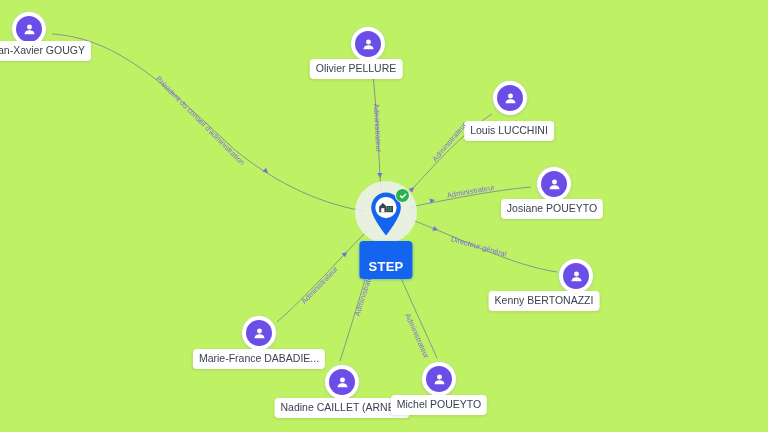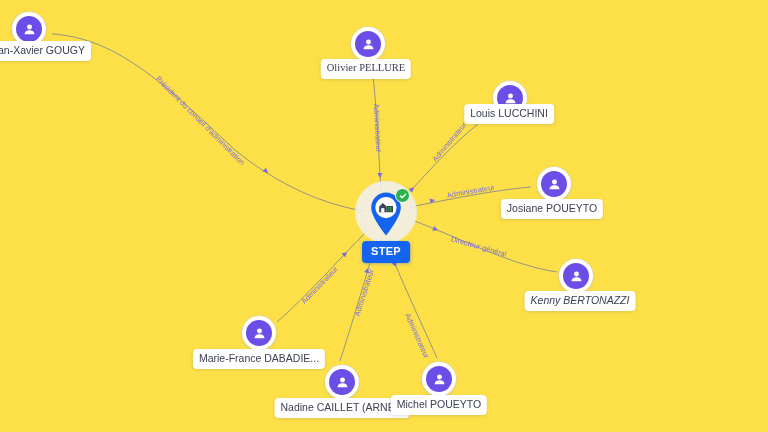--- a/index.html
+++ b/index.html
@@ -10,21 +10,21 @@
     width: 768px;
     height: 432px;
     background: #fafbfd;
     font-family: "Liberation Sans", sans-serif;
     overflow: hidden;
   }
   #graph-canvas {
     position: relative;
     width: 768px;
     height: 432px;
-    background: #fde047;
+    background: #bef264;
   }
   #edge-layer {
     position: absolute;
     left: 0;
     top: 0;
     width: 768px;
     height: 432px;
   }
   
   .person-node {
@@ -127,25 +127,25 @@
     align-items: center;
     justify-content: center;
   }
   .company-label {
     position: absolute;
     left: 50%;
     top: 29px;
     transform: translateX(-50%);
     background: #1464f0;
     color: #ffffff;
-    font-size: 11px;
+    font-size: 13px;
     font-weight: bold;
     letter-spacing: 0.3px;
     line-height: 1;
-    padding: 5px 9px 6px 9px;
+    padding: 19px 9px 6px 9px;
     border-radius: 4px;
     box-shadow: 0 1px 3px rgba(20,100,240,0.35);
     white-space: nowrap;
   }
   
   .edge-label {
     position: absolute;
     white-space: nowrap;
     color: #7b6ce0;
     font-size: 7.5px;
@@ -193,32 +193,32 @@
       <div class="person-node" style="left: 368px; top: 44px;">
         <div class="avatar-ring">
           <div class="avatar-disc">
             <svg viewBox="0 0 20 20" width="15" height="15" xmlns="http://www.w3.org/2000/svg">
               <circle cx="10" cy="6.6" r="3.3" fill="#ffffff"></circle>
               <path d="M3.4 16.4 C3.4 12.6 6.4 10.9 10 10.9 C13.6 10.9 16.6 12.6 16.6 16.4 Z" fill="#ffffff"></path>
             </svg>
           </div>
         </div>
       </div>
-      <div class="node-label" style="left: 366px; top: 59px; font-family: Liberation Serif, serif;">Olivier PELLURE</div>
+      <div class="node-label" style="left: 356px; top: 59px;">Olivier PELLURE</div>
       <div class="person-node" style="left: 510px; top: 98px;">
         <div class="avatar-ring">
           <div class="avatar-disc">
             <svg viewBox="0 0 20 20" width="15" height="15" xmlns="http://www.w3.org/2000/svg">
               <circle cx="10" cy="6.6" r="3.3" fill="#ffffff"></circle>
               <path d="M3.4 16.4 C3.4 12.6 6.4 10.9 10 10.9 C13.6 10.9 16.6 12.6 16.6 16.4 Z" fill="#ffffff"></path>
             </svg>
           </div>
         </div>
       </div>
-      <div class="node-label" style="left: 509px; top: 104px;">Louis LUCCHINI</div>
+      <div class="node-label" style="left: 509px; top: 121px;">Louis LUCCHINI</div>
       <div class="person-node" style="left: 554px; top: 184px;">
         <div class="avatar-ring">
           <div class="avatar-disc">
             <svg viewBox="0 0 20 20" width="15" height="15" xmlns="http://www.w3.org/2000/svg">
               <circle cx="10" cy="6.6" r="3.3" fill="#ffffff"></circle>
               <path d="M3.4 16.4 C3.4 12.6 6.4 10.9 10 10.9 C13.6 10.9 16.6 12.6 16.6 16.4 Z" fill="#ffffff"></path>
             </svg>
           </div>
         </div>
       </div>
@@ -226,21 +226,21 @@
       <div class="person-node" style="left: 576px; top: 276px;">
         <div class="avatar-ring">
           <div class="avatar-disc">
             <svg viewBox="0 0 20 20" width="15" height="15" xmlns="http://www.w3.org/2000/svg">
               <circle cx="10" cy="6.6" r="3.3" fill="#ffffff"></circle>
               <path d="M3.4 16.4 C3.4 12.6 6.4 10.9 10 10.9 C13.6 10.9 16.6 12.6 16.6 16.4 Z" fill="#ffffff"></path>
             </svg>
           </div>
         </div>
       </div>
-      <div class="node-label" style="left: 580px; top: 291px; font-style: italic;">Kenny BERTONAZZI</div>
+      <div class="node-label" style="left: 544px; top: 291px;">Kenny BERTONAZZI</div>
       <div class="person-node" style="left: 259px; top: 333px;">
         <div class="avatar-ring">
           <div class="avatar-disc">
             <svg viewBox="0 0 20 20" width="15" height="15" xmlns="http://www.w3.org/2000/svg">
               <circle cx="10" cy="6.6" r="3.3" fill="#ffffff"></circle>
               <path d="M3.4 16.4 C3.4 12.6 6.4 10.9 10 10.9 C13.6 10.9 16.6 12.6 16.6 16.4 Z" fill="#ffffff"></path>
             </svg>
           </div>
         </div>
       </div>

